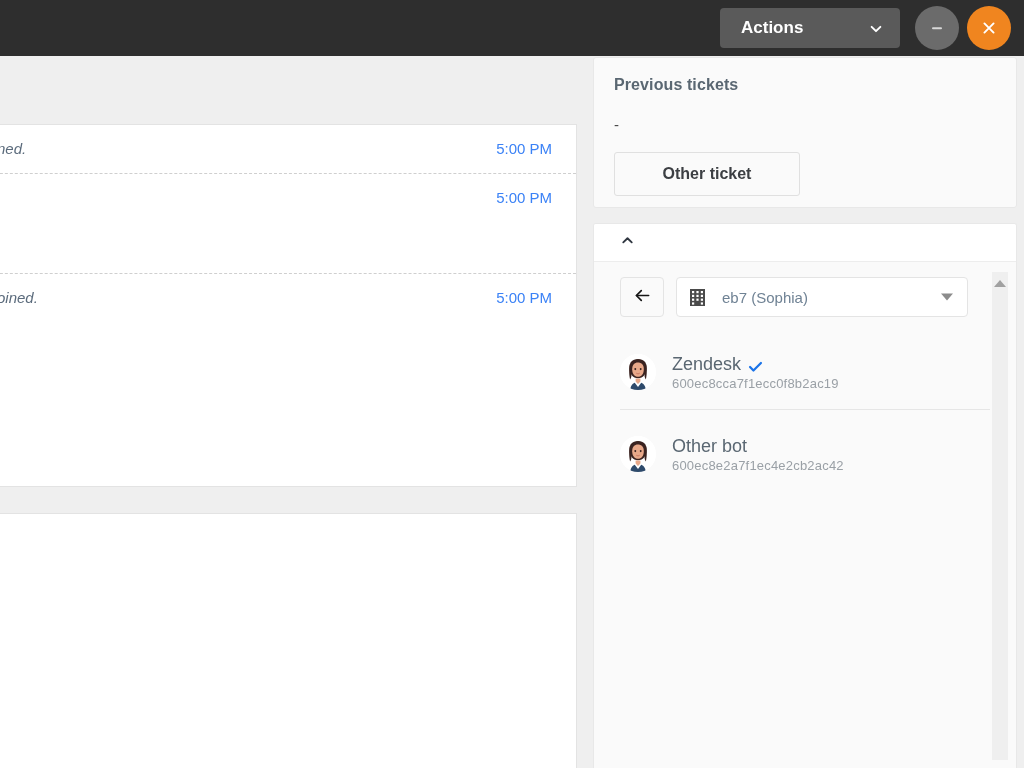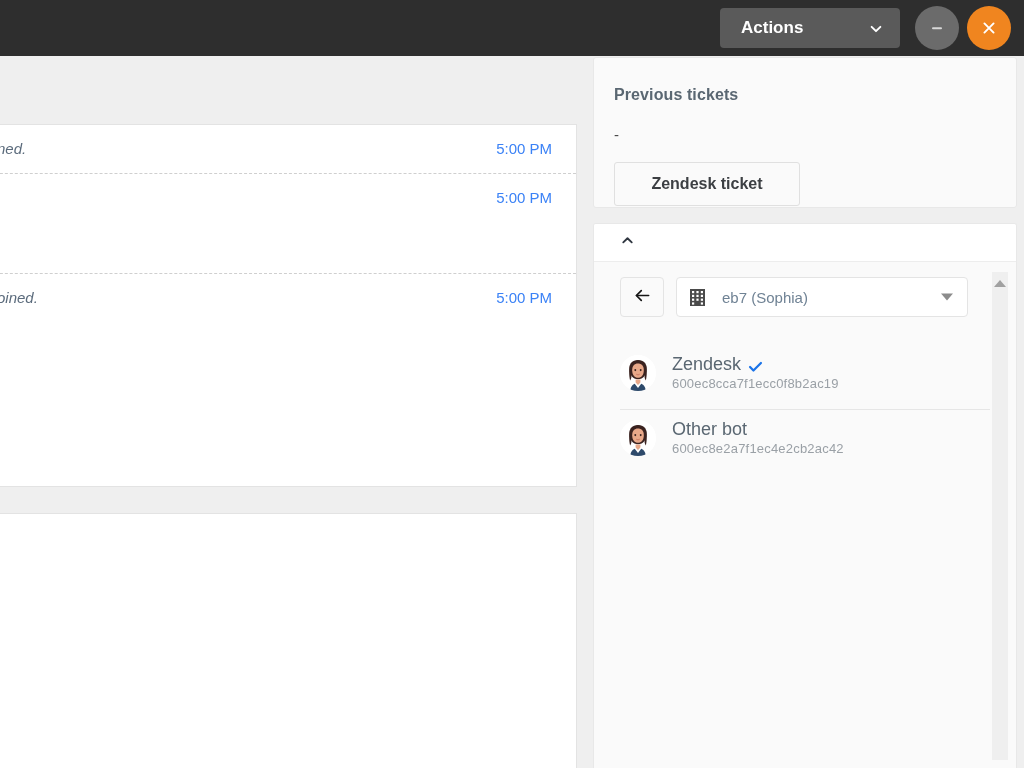--- a/index.html
+++ b/index.html
@@ -93,21 +93,21 @@
   .side {
     position: absolute; left: 593px; top: 56px;
     width: 431px; height: 712px;
   }
   .side-card {
     background: #fafafa; border: 1px solid #e8e8e8;
     border-radius: 3px;
   }
   .card-tickets {
     position: absolute; left: 0; top: 1px; width: 424px; height: 151px;
-    padding: 28px 20px 0 20px;
+    padding: 18px 20px 0 20px;
   }
   .card-title {
     font-size: 16px; font-weight: bold; color: #5a6772; letter-spacing: .1px;
   }
   .card-dash {
     margin-top: 26px; font-size: 15px; color: #4a4a4a; line-height: 10px;
   }
   .create-btn {
     margin-top: 22px; width: 186px; height: 44px;
     background: #fafafa; border: 1px solid #e0e0e0; border-radius: 3px;
@@ -145,24 +145,24 @@
   .org-label { font-size: 15px; color: #6f8294; text-align: right; }
   .org-caret {
     position: absolute; right: 14px; top: 50%; transform: translateY(-50%);
     width: 0; height: 0;
     border-left: 6px solid transparent; border-right: 6px solid transparent;
     border-top: 7px solid #8c8c8c;
   }
 
   .bot-list { margin-top: 22px; padding: 0 26px 0 26px; }
   .bot-item {
-    display: flex; align-items: flex-end; gap: 16px;
+    display: flex; align-items: center; gap: 16px;
     padding: 14px 0 18px 0; cursor: pointer;
   }
-  .bot-item + .bot-item { border-top: 1px solid #e6e6e6; padding-top: 8px; }
+  .bot-item + .bot-item { border-top: 1px solid #e6e6e6; padding-top: 25px; }
   .avatar {
     width: 36px; height: 36px; border-radius: 50%;
     background: #ffffff; overflow: hidden; flex: 0 0 36px;
   }
   .avatar svg { display: block; }
   .bot-name {
     font-size: 18px; color: #5a6772; line-height: 22px;
     display: flex; align-items: center; gap: 7px;
   }
   .check-ic { width: 15px; height: 15px; }
@@ -240,21 +240,21 @@
       </div>
 
     </div>
   </div>
 
   <div class="side">
 
     <div class="side-card card-tickets">
       <div class="card-title">Previous tickets</div>
       <div class="card-dash">-</div>
-      <button class="create-btn">Zendesk ticket</button>
+      <button class="create-btn">Other ticket</button>
     </div>
 
     <div class="card-bots">
 
       <div class="bots-header">
         <span>
           <svg viewBox="0 0 16 16" width="15" height="15">
               <path d="M3.5 10L8 5.6l4.5 4.4" fill="none" stroke="#2f3640" stroke-width="2" stroke-linecap="round" stroke-linejoin="round"></path>
             </svg>
         </span>

